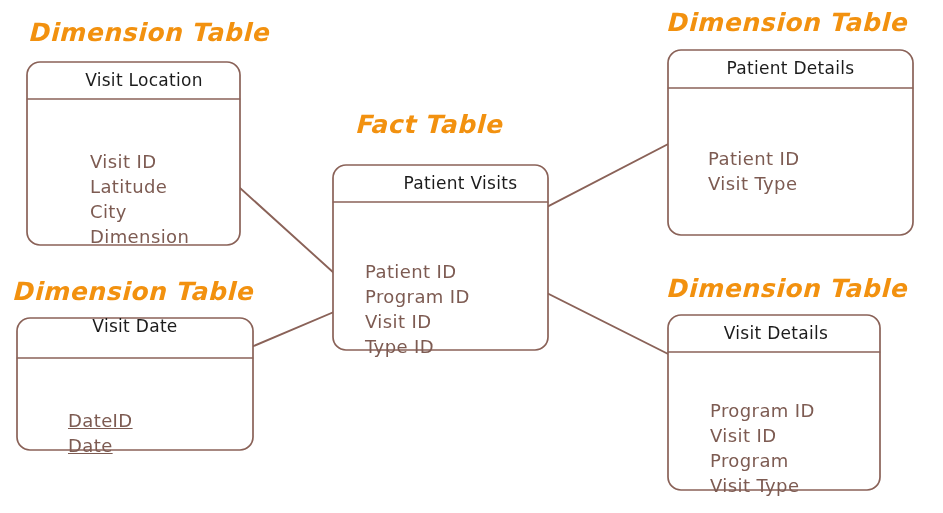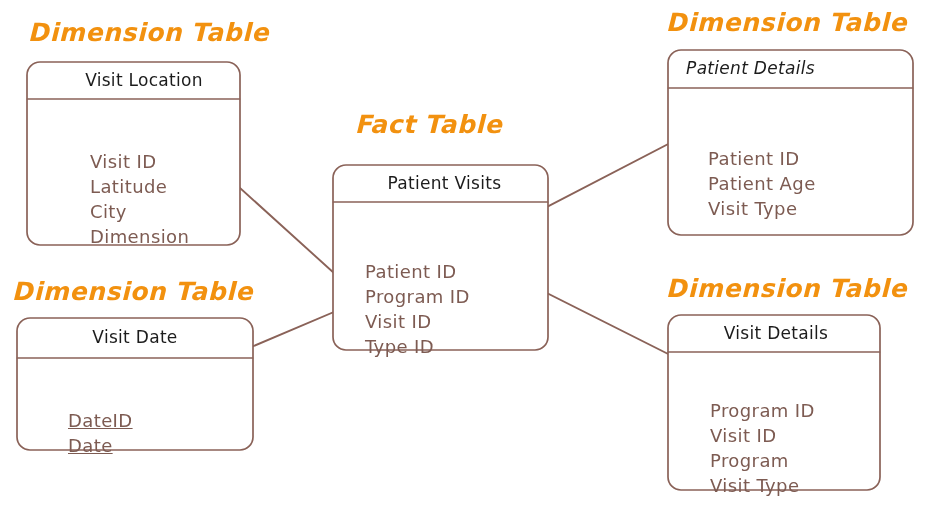--- a/index.html
+++ b/index.html
@@ -115,38 +115,37 @@
   <div class="group-label" style="left:30px; top:18px;">Dimension Table</div>
   <div class="tbl-title" style="left:27px; top:70px; width:234px;">Visit Location</div>
   <div class="fields" style="left:90px; top:116px;">
     <div>Visit ID</div>
     <div>Latitude</div>
     <div>City</div>
     <div>Dimension</div>
   </div>
 
   <div class="group-label" style="left:668px; top:8px;">Dimension Table</div>
-  <div class="tbl-title" style="left:628px; top:58px; width:245px;font-style:italic;">Patient Details</div>
+  <div class="tbl-title" style="left:668px; top:58px; width:245px;">Patient Details</div>
   <div class="fields" style="left:708px; top:113px;">
     <div>Patient ID</div>
-    <div>Patient Age</div>
     <div>Visit Type</div>
   </div>
 
   <div class="group-label" style="left:357px; top:110px;">Fact Table</div>
-  <div class="tbl-title" style="left:333px; top:173px; width:223px;">Patient Visits</div>
+  <div class="tbl-title" style="left:333px; top:173px; width:223px;padding-left:16px;">Patient Visits</div>
   <div class="fields" style="left:365px; top:226px;">
     <div>Patient ID</div>
     <div>Program ID</div>
     <div>Visit ID</div>
     <div>Type ID</div>
   </div>
 
   <div class="group-label" style="left:14px; top:277px;">Dimension Table</div>
-  <div class="tbl-title" style="left:17px; top:327px; width:236px;">Visit Date</div>
+  <div class="tbl-title" style="left:17px; top:316px; width:236px;">Visit Date</div>
   <div class="fields" style="left:68px; top:375px;text-decoration:underline;">
     <div>DateID</div>
     <div>Date</div>
   </div>
 
   <div class="group-label" style="left:668px; top:274px;">Dimension Table</div>
   <div class="tbl-title" style="left:668px; top:323px; width:216px;">Visit Details</div>
   <div class="fields" style="left:710px; top:365px;">
     <div>Program ID</div>
     <div>Visit ID</div>

